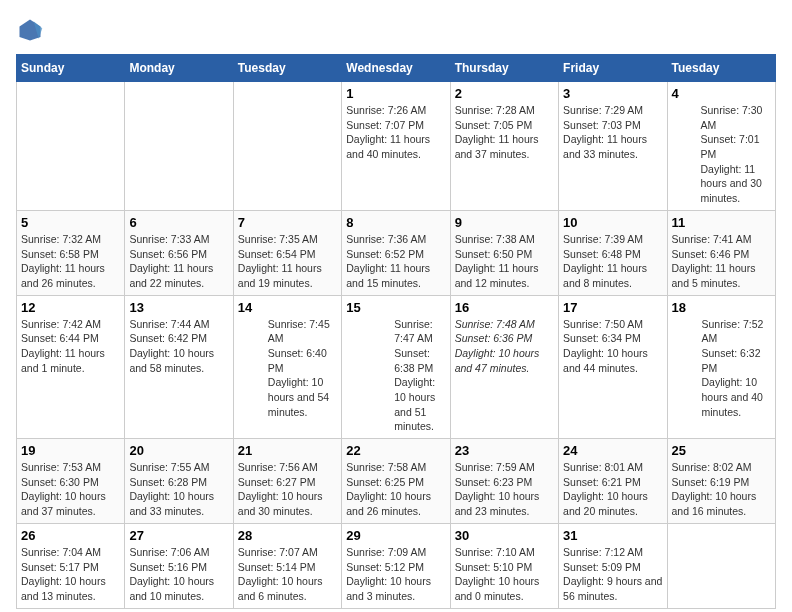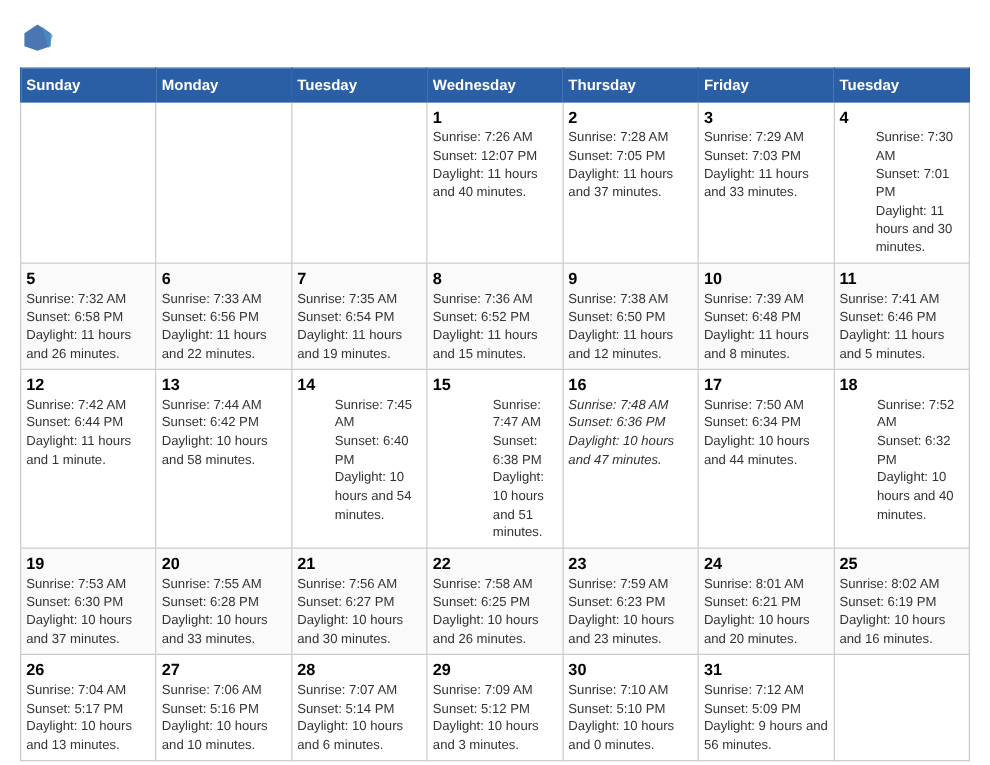--- a/index.html
+++ b/index.html
@@ -125,21 +125,21 @@
       </tr>
   </thead>
   <tbody id="calendar-body">
   <tr>
         <td class="empty-cell"></td>
         <td class="empty-cell"></td>
         <td class="empty-cell"></td>
         <td>
           <span class="day-number">1</span>
           <div class="day-info" style="white-space: pre-line;">Sunrise: 7:26 AM
-Sunset: 12:07 PM
+Sunset: 7:07 PM
 Daylight: 11 hours and 40 minutes.</div>
         </td>
         <td>
           <span class="day-number">2</span>
           <div class="day-info" style="white-space: pre-line;">Sunrise: 7:28 AM
 Sunset: 7:05 PM
 Daylight: 11 hours and 37 minutes.</div>
         </td>
         <td>
           <span class="day-number">3</span>

